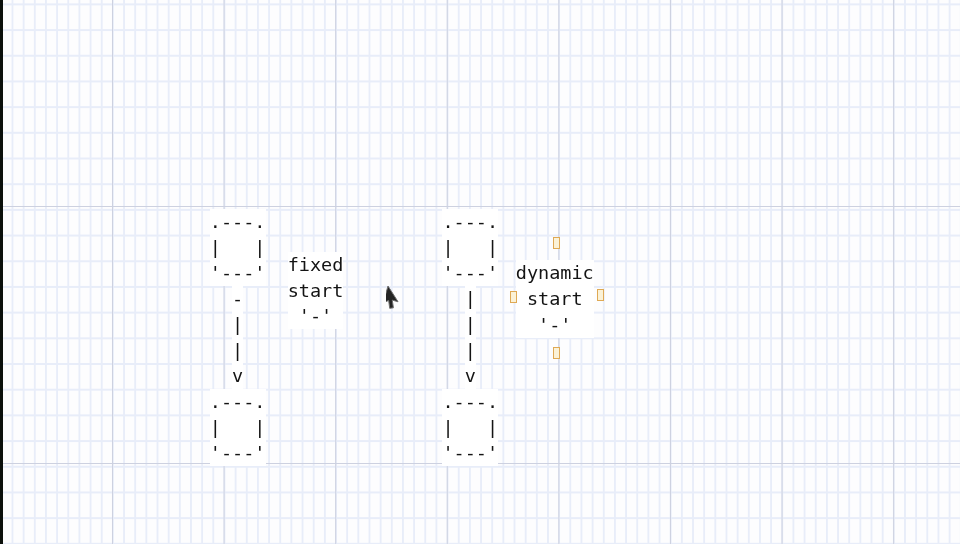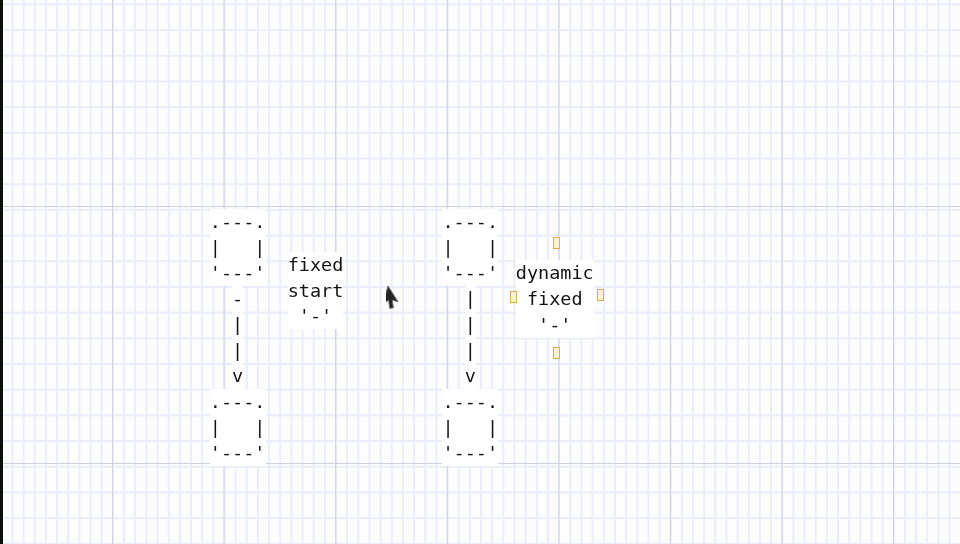--- a/index.html
+++ b/index.html
@@ -80,21 +80,21 @@
 '---'</pre>
 
   <pre class="cell-block rtbox">.---.
 |   |
 '---'</pre>
   <pre class="cell-block rarrow">|
 |
 |
 v</pre>
   <pre class="cell-block rtext">dynamic
- fixed
+ start
   '-'</pre>
   <pre class="cell-block rbbox">.---.
 |   |
 '---'</pre>
 
   <div class="handle h-top"></div>
   <div class="handle h-left"></div>
   <div class="handle h-right"></div>
   <div class="handle h-bottom"></div>
 

